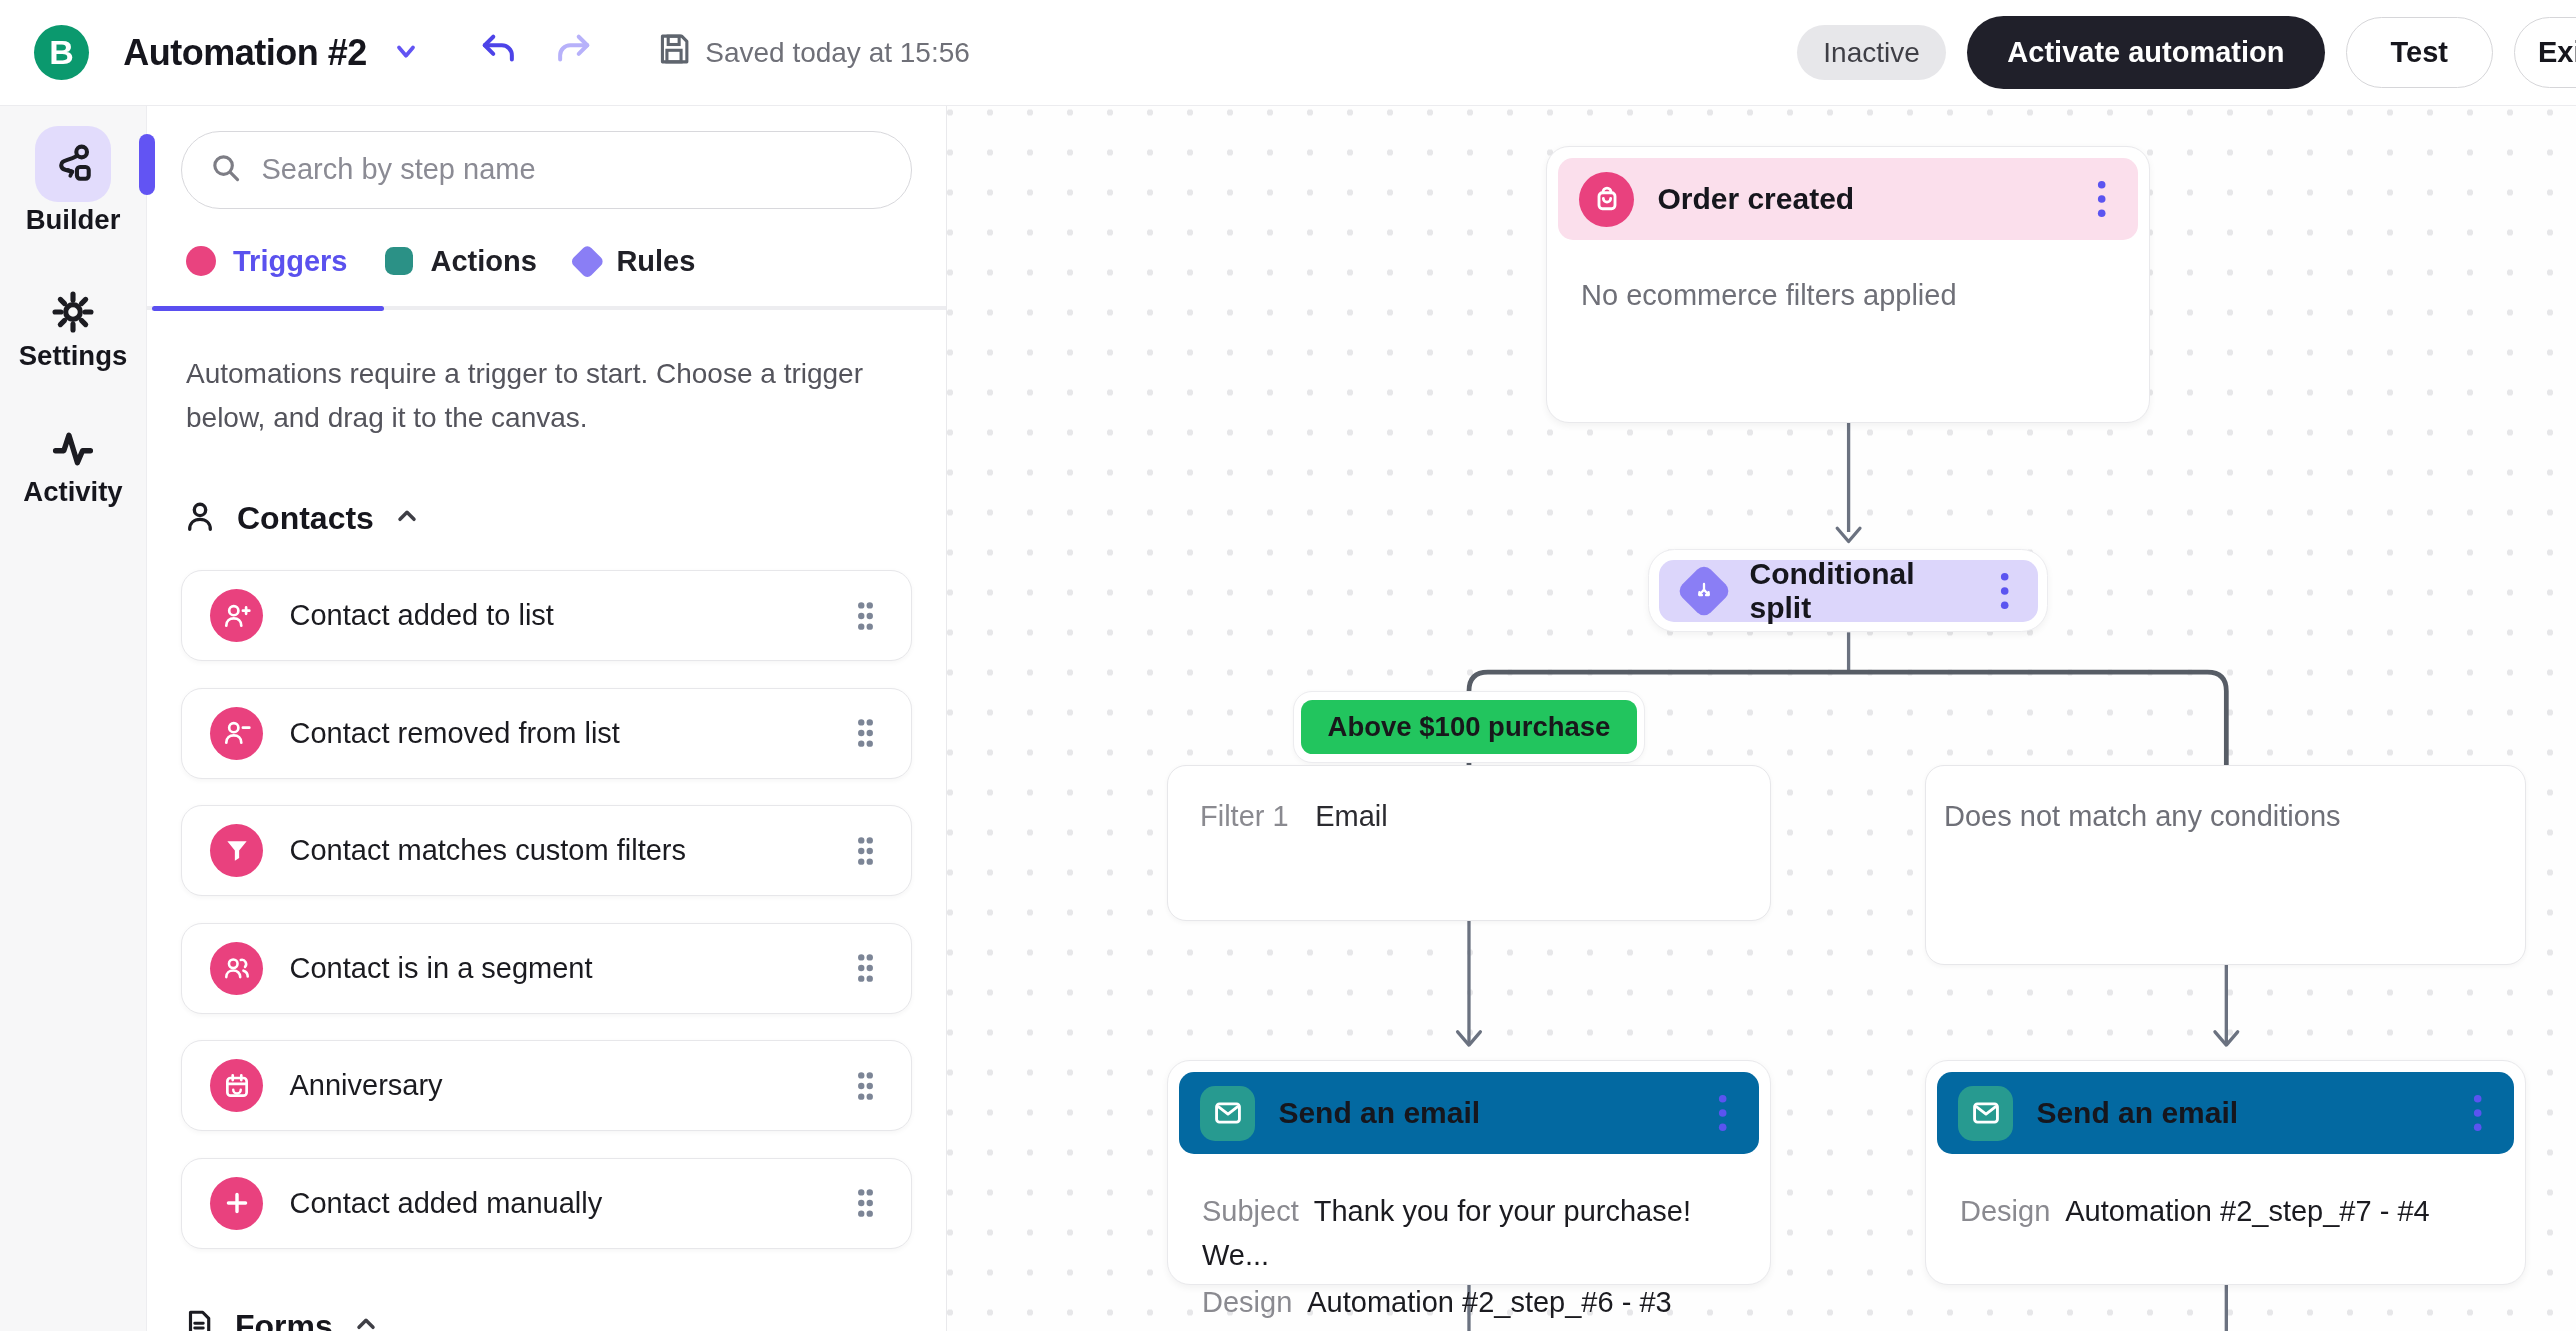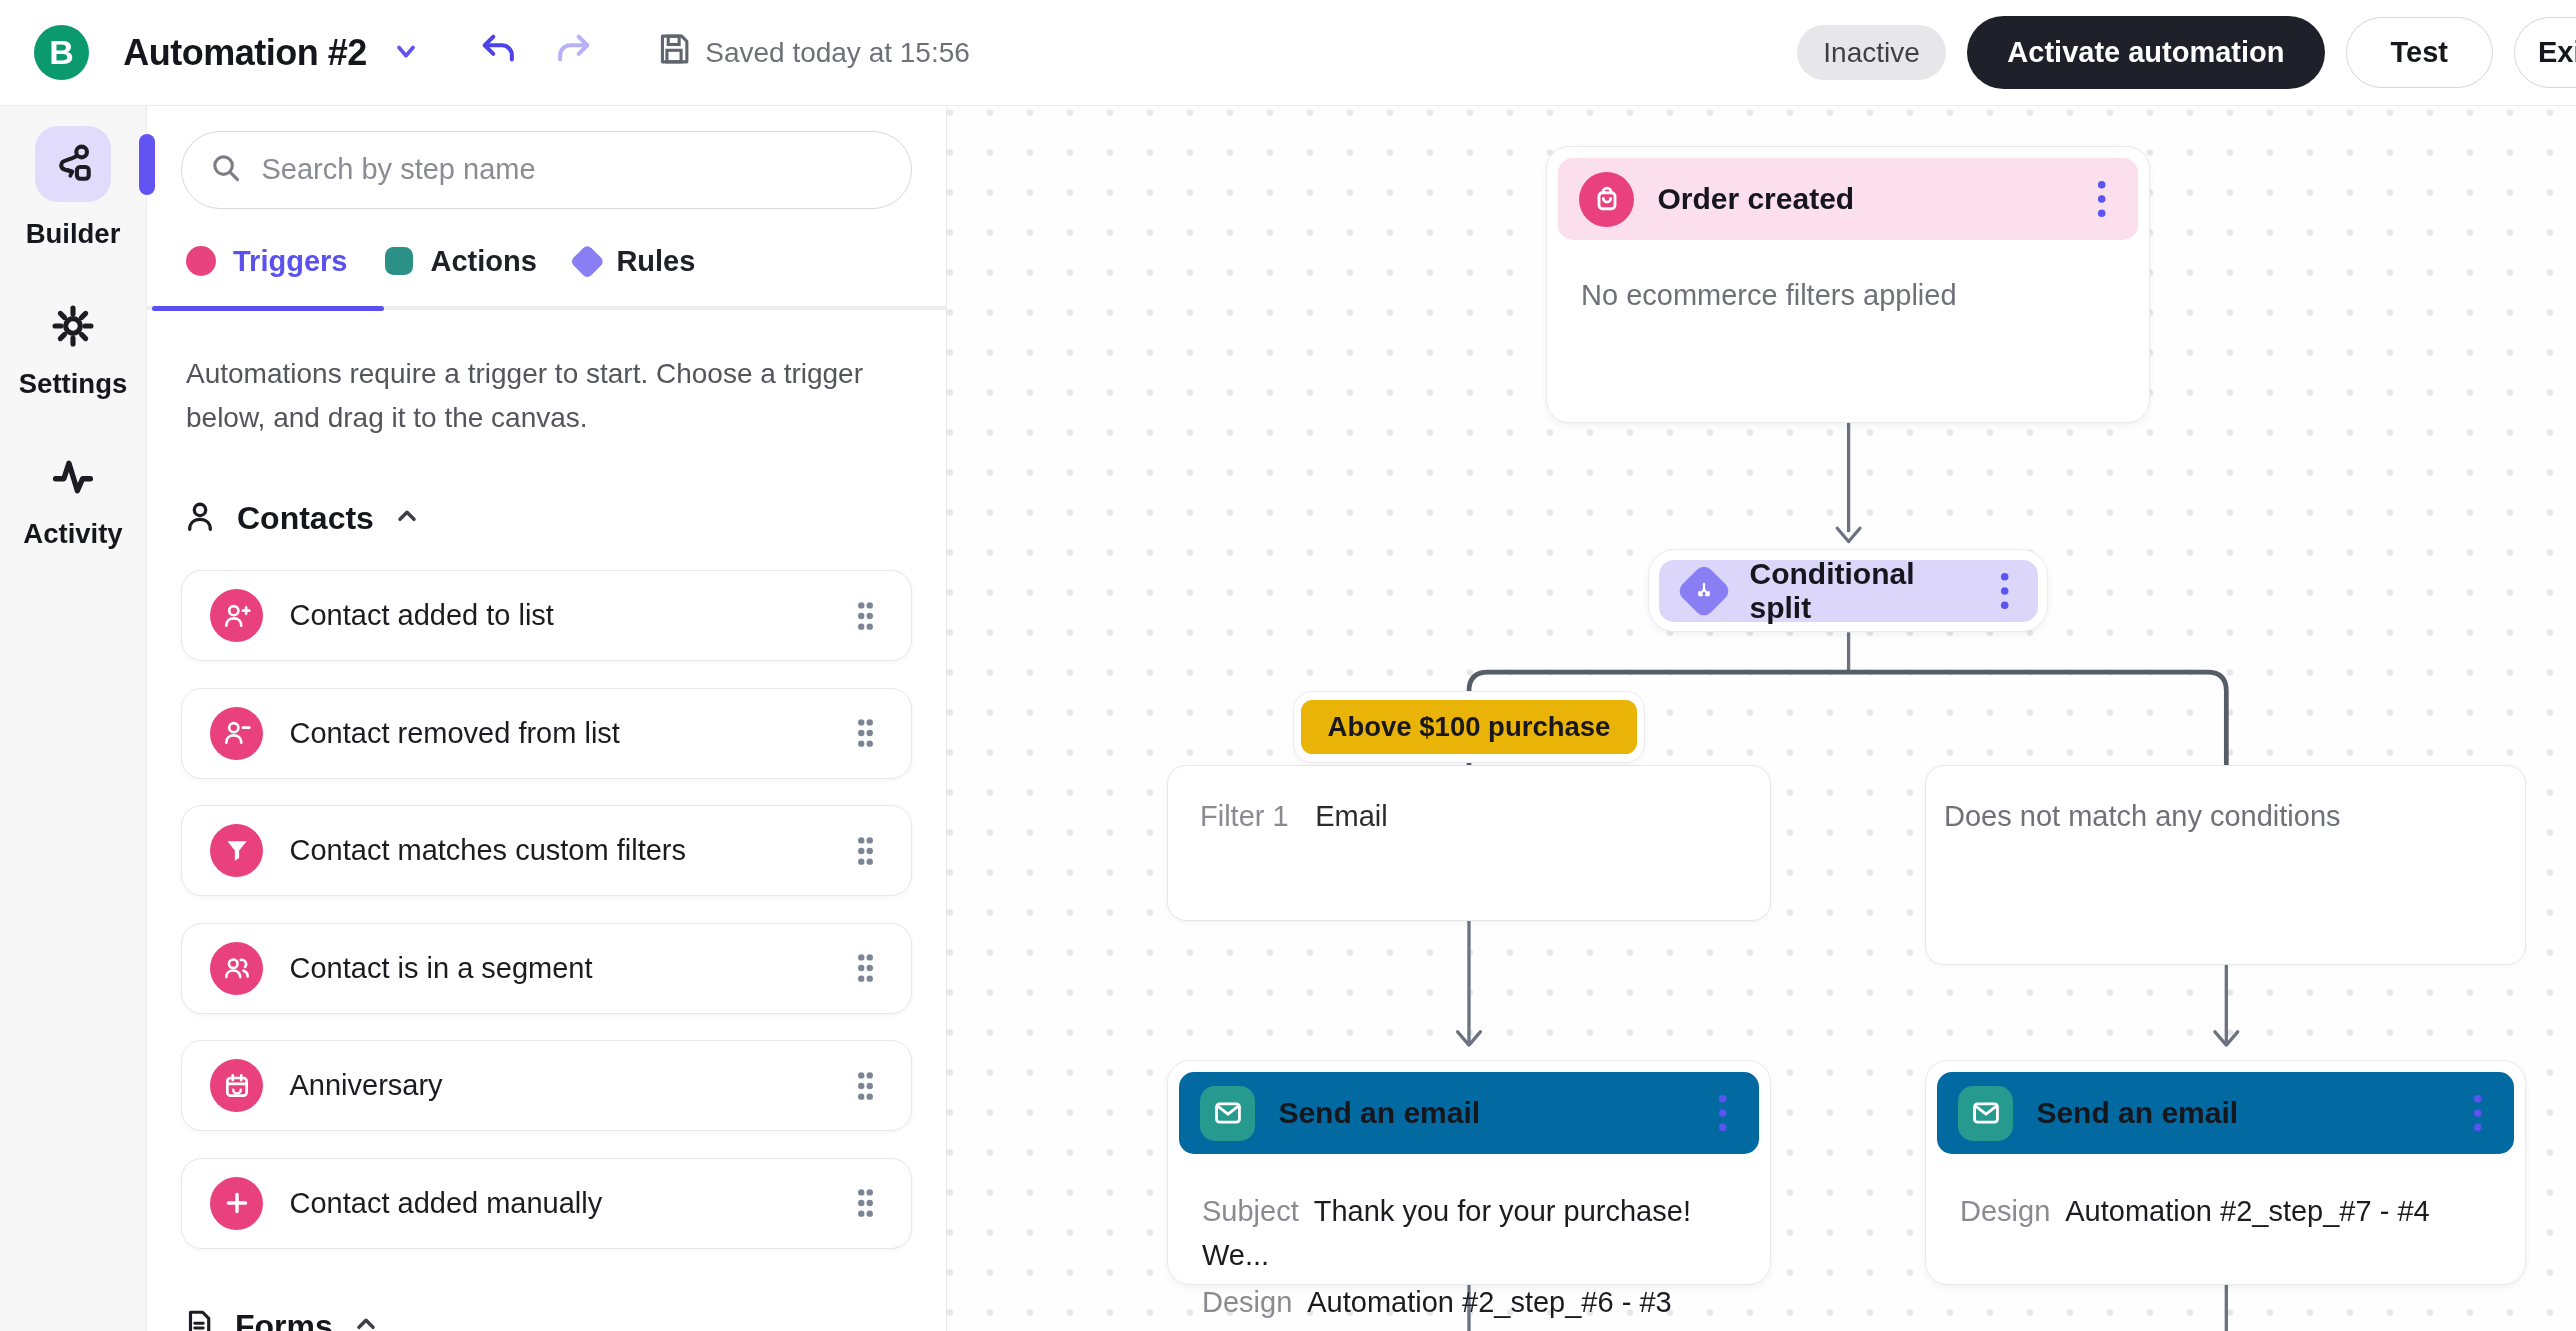--- a/index.html
+++ b/index.html
@@ -28,21 +28,21 @@
                  overflow:hidden; white-space:nowrap; }
 
   
   .main { flex:1; display:flex; position:relative; min-height:0; }
   .active-indicator { position:absolute; left:139px; top:28px; width:16px; height:61px;
                       background:#6254f3; border-radius:9.5px; z-index:6; }
 
   
   .rail { width:147px; flex:0 0 147px; background:#f7f7f8; border-right:1.9px solid #ededf0;
           display:flex; flex-direction:column; align-items:center; padding-top:20px; }
-  .rail-item { display:flex; flex-direction:column; align-items:center; gap:16px; cursor:pointer; }
+  .rail-item { display:flex; flex-direction:column; align-items:center; gap:2px; cursor:pointer; }
   .rail-item + .rail-item { margin-top:53px; }
   .rail-tile { width:76px; height:76px; border-radius:23px; background:#e2dcfc;
                display:flex; align-items:center; justify-content:center; }
   .rail-plain { width:76px; height:49px; display:flex; align-items:center; justify-content:center; }
   .rail-label { font-size:27.5px; font-weight:600; color:#16161d; }
 
   
   .panel { width:800px; flex:0 0 800px; background:#fff; border-right:1.9px solid #e9e9ec;
            position:relative; overflow:hidden; }
   .search-box { margin:24.6px 34px 0 34px; height:78px; border:1.9px solid #d8d8dc; border-radius:42px;
@@ -93,21 +93,21 @@
                 gap:21px; padding:0 21px; }
   .diamond-wrap { width:49px; height:49px; display:flex; align-items:center; justify-content:center; flex:0 0 49px; }
   .diamond { width:40px; height:40px; background:#8a7ef5; border-radius:9.5px; transform:rotate(45deg);
              display:flex; align-items:center; justify-content:center; }
   .diamond > svg { transform:rotate(-45deg); }
 
   .branch { position:absolute; background:#fff; border:1.9px solid #ececef; border-radius:19px;
             display:flex; align-items:center; justify-content:center; z-index:2; cursor:pointer;
             box-shadow:0 1.9px 5.7px rgba(0,0,0,0.04); }
   .branch-pill { padding:11.4px 26.5px; border-radius:11.4px; font-size:27.5px; font-weight:700; color:#18181b; }
-  .pill-mint { background:#eab308;text-align:center; }
+  .pill-mint { background:#22c55e;text-align:center; }
   .pill-rose { background:#fcd1da; }
 
   .filter-card { position:absolute; background:#fff; border:1.9px solid #e7e7ea; border-radius:19px;
                  padding:34px 32px; font-size:29px; z-index:2; cursor:pointer;
                  box-shadow:0 1.9px 5.7px rgba(0,0,0,0.04); }
   .filter-label { color:#8a8a90; margin-right:26.5px; }
   .filter-value { color:#2b2b30; }
   .filter-muted { color:#6f7078; }
 
   .email-body { padding:19px 34px; font-size:29px; line-height:44px; }

